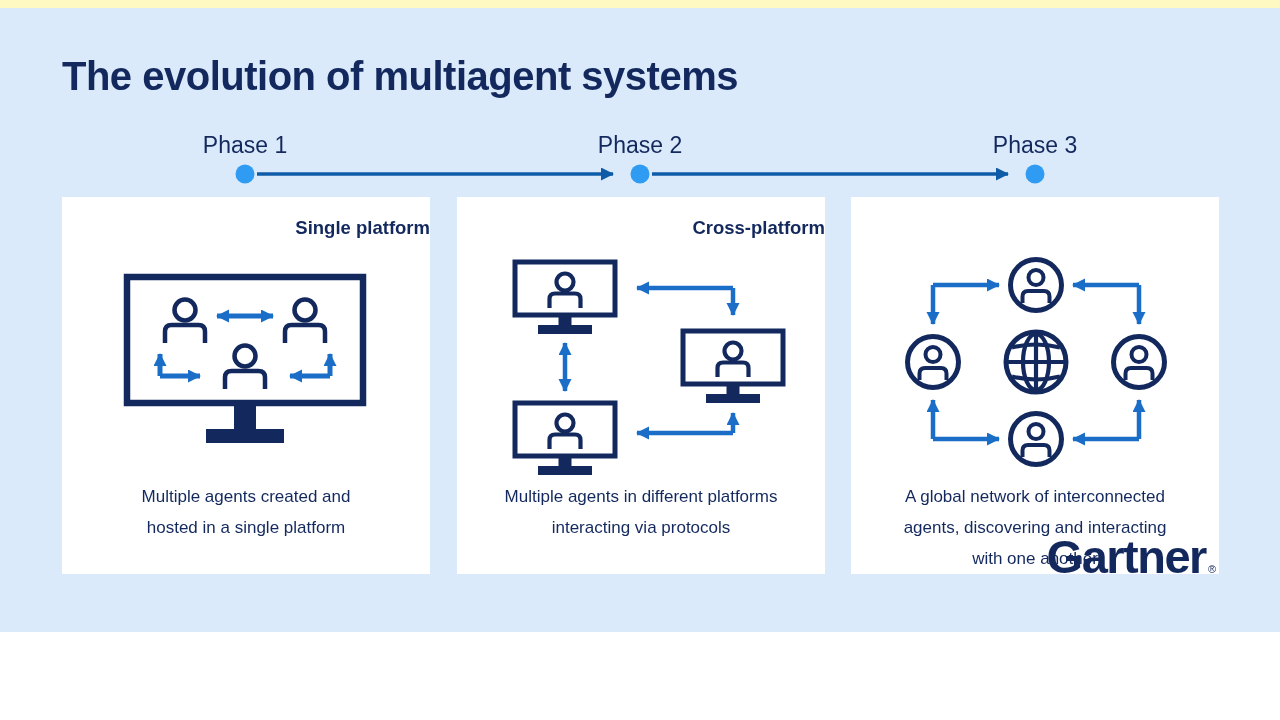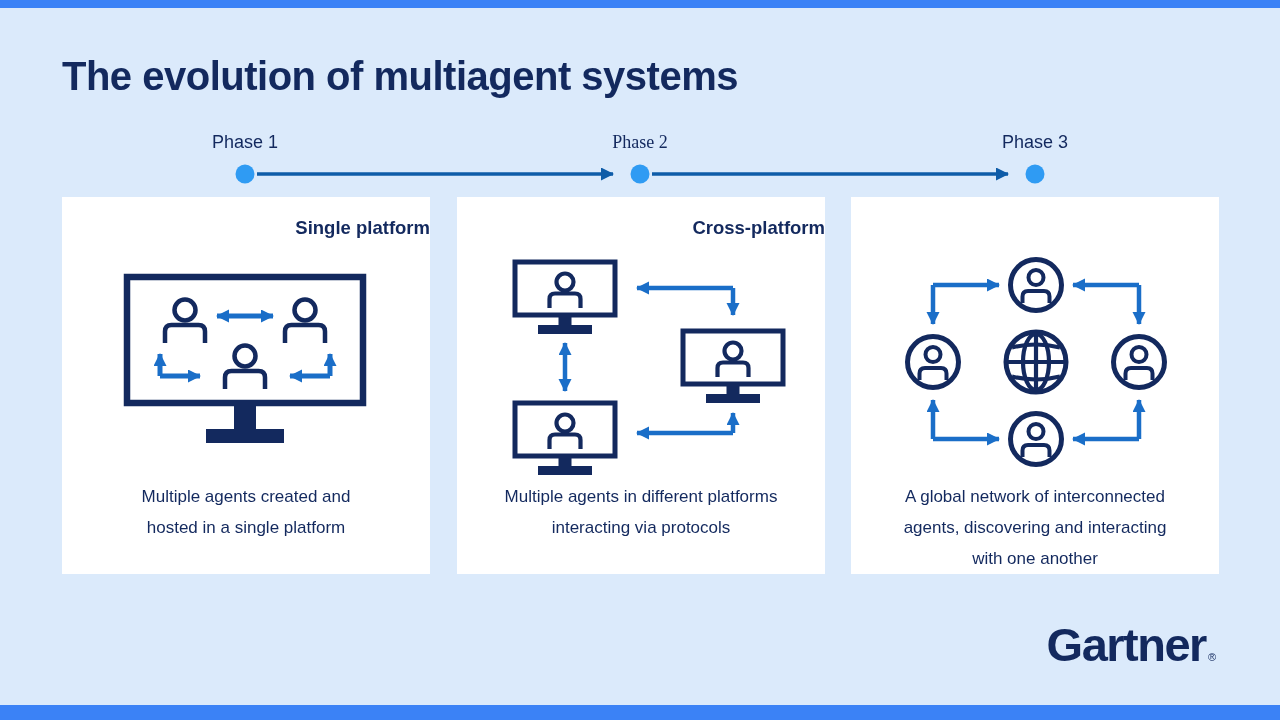--- a/index.html
+++ b/index.html
@@ -7,25 +7,25 @@
     --arrow-blue:#1a6ec8;
     --timeline-blue:#0e5ca8;
     --dot-blue:#2f9bf3;
     --panel-bg:#dbeafb;
     --card-bg:#ffffff;
     --footer-text:#1c2b45;
   }
   *{margin:0;padding:0;box-sizing:border-box;}
   html,body{background:#ffffff;}
   body{font-family:"Liberation Sans", sans-serif;}
-  .stage{position:relative;width:1280px;height:720px;background:#3b82f6;overflow:hidden;}
+  .stage{position:relative;width:1280px;height:632px;background:#fef9c3;overflow:hidden;}
   .panel{position:absolute;left:0;top:8px;width:1280px;height:697px;background:var(--panel-bg);}
   .title{position:absolute;left:62px;top:54px;font-size:40px;font-weight:700;color:var(--navy);letter-spacing:-0.5px;}
-  .phase-label{position:absolute;top:132px;width:140px;text-align:center;font-size:18px;color:var(--navy);}
-  .pl1{left:175px;} .pl2{left:570px;font-family:Liberation Serif, serif;} .pl3{left:965px;}
+  .phase-label{position:absolute;top:132px;width:140px;text-align:center;font-size:23px;color:var(--navy);}
+  .pl1{left:175px;} .pl2{left:570px;} .pl3{left:965px;}
   .timeline-svg{position:absolute;left:0;top:156px;}
   .card{position:absolute;top:197px;width:368px;height:377px;background:var(--card-bg);}
   .c1{left:62px;} .c2{left:457px;} .c3{left:851px;}
   .card-title{position:absolute;top:20px;left:0;width:100%;text-align:right;font-size:18.5px;font-weight:700;color:var(--navy);}
   .card-caption{position:absolute;top:284px;left:8px;right:8px;text-align:center;font-size:17px;line-height:31px;color:var(--navy);white-space:pre-line;}
   .icon-wrap{position:absolute;}
   .iw1{left:48px;top:75px;} .iw2{left:30px;top:60px;} .iw3{left:30px;top:57px;}
   .footer{position:absolute;left:62px;top:630px;color:var(--footer-text);font-size:12.5px;line-height:17px;}
   .logo{position:absolute;right:64px;bottom:52px;color:var(--navy);font-size:47px;font-weight:700;letter-spacing:-1.5px;line-height:1;margin-left:12px;}
   .logo .reg{font-size:11px;font-weight:400;letter-spacing:0;margin-left:2px;}

